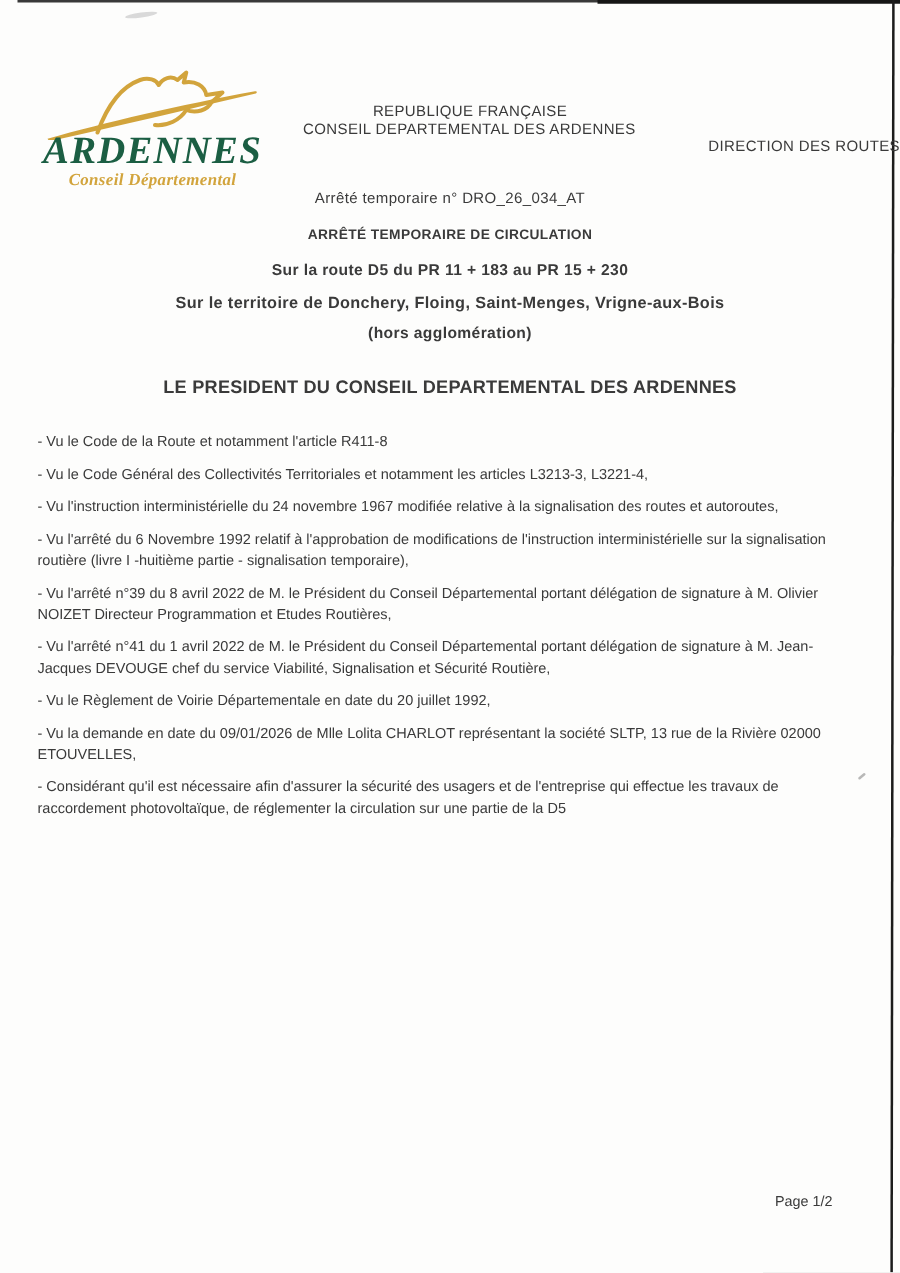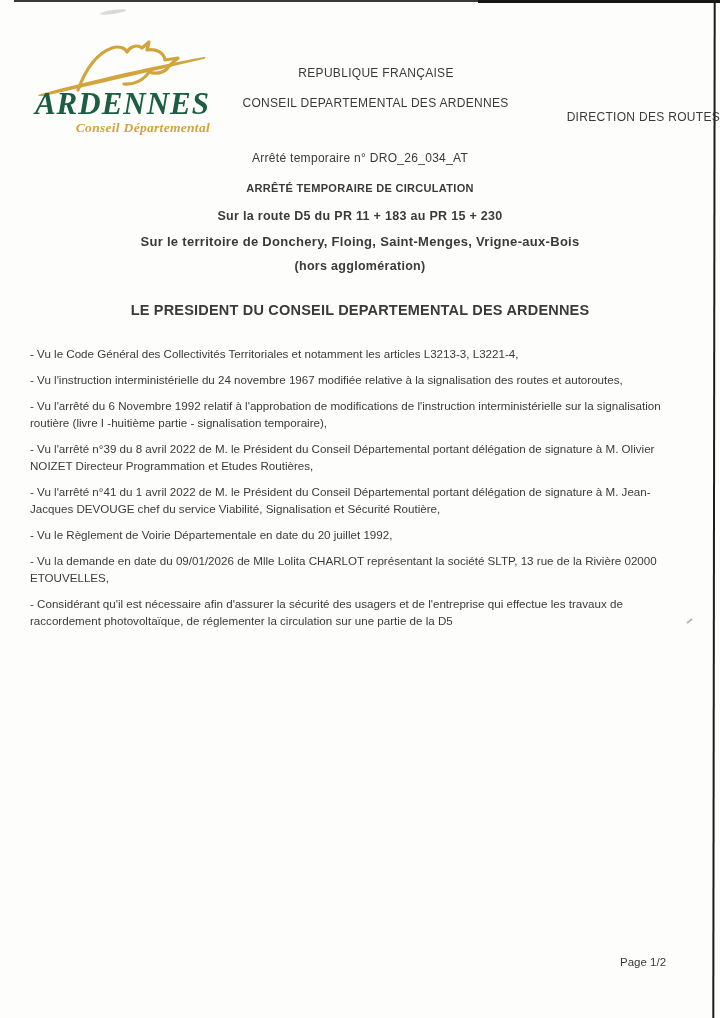--- a/index.html
+++ b/index.html
@@ -22,21 +22,21 @@
   .smudge-mark {
     position: absolute; left: 686px; top: 620px; width: 7px; height: 2px;
     background: #9a9a9a; transform: rotate(-40deg); border-radius: 2px; opacity: .7;
   }
   .smudge-faint {
     position: absolute; left: 100px; top: 10px; width: 26px; height: 4px;
     background: #d9d9d9; border-radius: 50%; transform: rotate(-8deg);
   }
 
   
-  .logo { position: absolute; left: 34px; top: 40px; width: 176px; text-align: right; }
+  .logo { position: absolute; left: 34px; top: 56px; width: 176px; text-align: center; }
   .logo-swoosh { display: block; margin: 0 auto; }
   .logo-title {
     margin-top: -8px;
     font-family: "Liberation Serif", serif;
     font-style: italic;
     font-weight: 700;
     font-size: 31px;
     letter-spacing: 1px;
     color: var(--logo-green, #1b5e43);
     line-height: 1;
@@ -46,21 +46,21 @@
     font-family: "Liberation Serif", serif;
     font-style: italic;
     font-weight: 700;
     font-size: 13.5px;
     color: var(--logo-gold, #d2a43c);
     letter-spacing: .3px;
   }
 
   
   .cline { position: absolute; left: 0; right: 0; text-align: center; font-size: 12px; letter-spacing: .3px; }
-  .l-repub     { top: 66px; margin-left: 32px; }
+  .l-repub     { top: 82px; margin-left: 32px; }
   .l-org       { top: 96px; padding-left: 31px; }
   .l-direction { top: 110px; text-align: right; }
   .l-ref       { top: 151px; font-size: 12px; }
   .l-title     { top: 182px; font-weight: 700; font-size: 11px; }
   .l-route     { top: 209px; font-weight: 700; font-size: 12.5px; }
   .l-territory { top: 234px; font-weight: 700; font-size: 13px; }
   .l-scope     { top: 259px; font-weight: 700; font-size: 12.5px; }
   .l-heading   { top: 302px; font-weight: 700; font-size: 14.5px; letter-spacing: .2px; }
 
   
@@ -106,20 +106,21 @@
 
   <div class="cline l-ref">Arrêté temporaire n° DRO_26_034_AT</div>
   <div class="cline l-title">ARRÊTÉ TEMPORAIRE DE CIRCULATION</div>
   <div class="cline l-route">Sur la route D5 du PR 11 + 183 au PR 15 + 230</div>
   <div class="cline l-territory">Sur le territoire de Donchery, Floing, Saint-Menges, Vrigne-aux-Bois</div>
   <div class="cline l-scope">(hors agglomération)</div>
 
   <div class="cline l-heading">LE PRESIDENT DU CONSEIL DEPARTEMENTAL DES ARDENNES</div>
 
   <div class="body-text">
+    <p>- Vu le Code de la Route et notamment l'article R411-8</p>
     <p>- Vu le Code Général des Collectivités Territoriales et notamment les articles L3213-3, L3221-4,</p>
     <p>- Vu l'instruction interministérielle du 24 novembre 1967 modifiée relative à la signalisation des routes et autoroutes,</p>
     <p>- Vu l'arrêté du 6 Novembre 1992 relatif à l'approbation de modifications de l'instruction interministérielle sur la signalisation routière (livre I -huitième partie - signalisation temporaire),</p>
     <p>- Vu l'arrêté n°39 du 8 avril 2022 de M. le Président du Conseil Départemental portant délégation de signature à M. Olivier NOIZET Directeur Programmation et Etudes Routières,</p>
     <p>- Vu l'arrêté n°41 du 1 avril 2022 de M. le Président du Conseil Départemental portant délégation de signature à M. Jean-Jacques DEVOUGE chef du service Viabilité, Signalisation et Sécurité Routière,</p>
     <p>- Vu le Règlement de Voirie Départementale en date du 20 juillet 1992,</p>
     <p>- Vu la demande en date du 09/01/2026 de Mlle Lolita CHARLOT représentant la société SLTP, 13 rue de la Rivière 02000 ETOUVELLES,</p>
     <p>- Considérant qu'il est nécessaire afin d'assurer la sécurité des usagers et de l'entreprise qui effectue les travaux de raccordement photovoltaïque, de réglementer la circulation sur une partie de la D5</p>
   </div>
 

